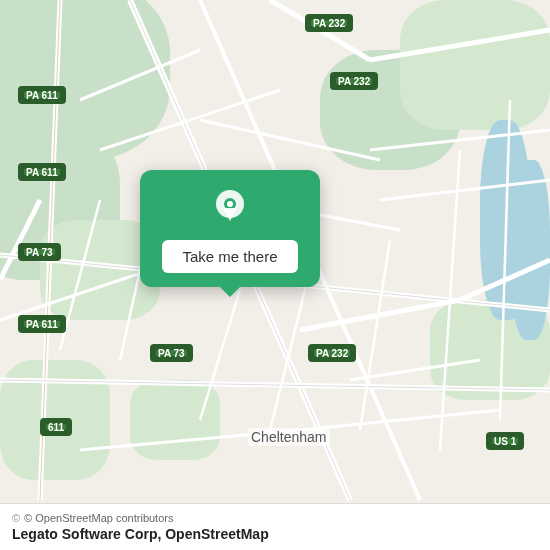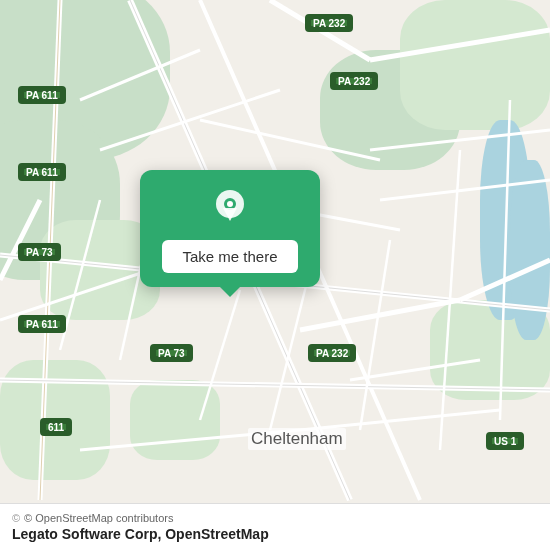--- a/index.html
+++ b/index.html
@@ -160,21 +160,21 @@
 
     .moovit-text {
       font-size: 14px;
       font-weight: bold;
       color: #333;
     }
 
     
     .place-label {
       position: absolute;
-      font-size: 17px;
+      font-size: 14px;
       color: #555;
       font-weight: 500;
       background: rgba(255,255,255,0.7);
       padding: 1px 3px;
       border-radius: 2px;
     }
   </style>
 </head>
 <body>
 

